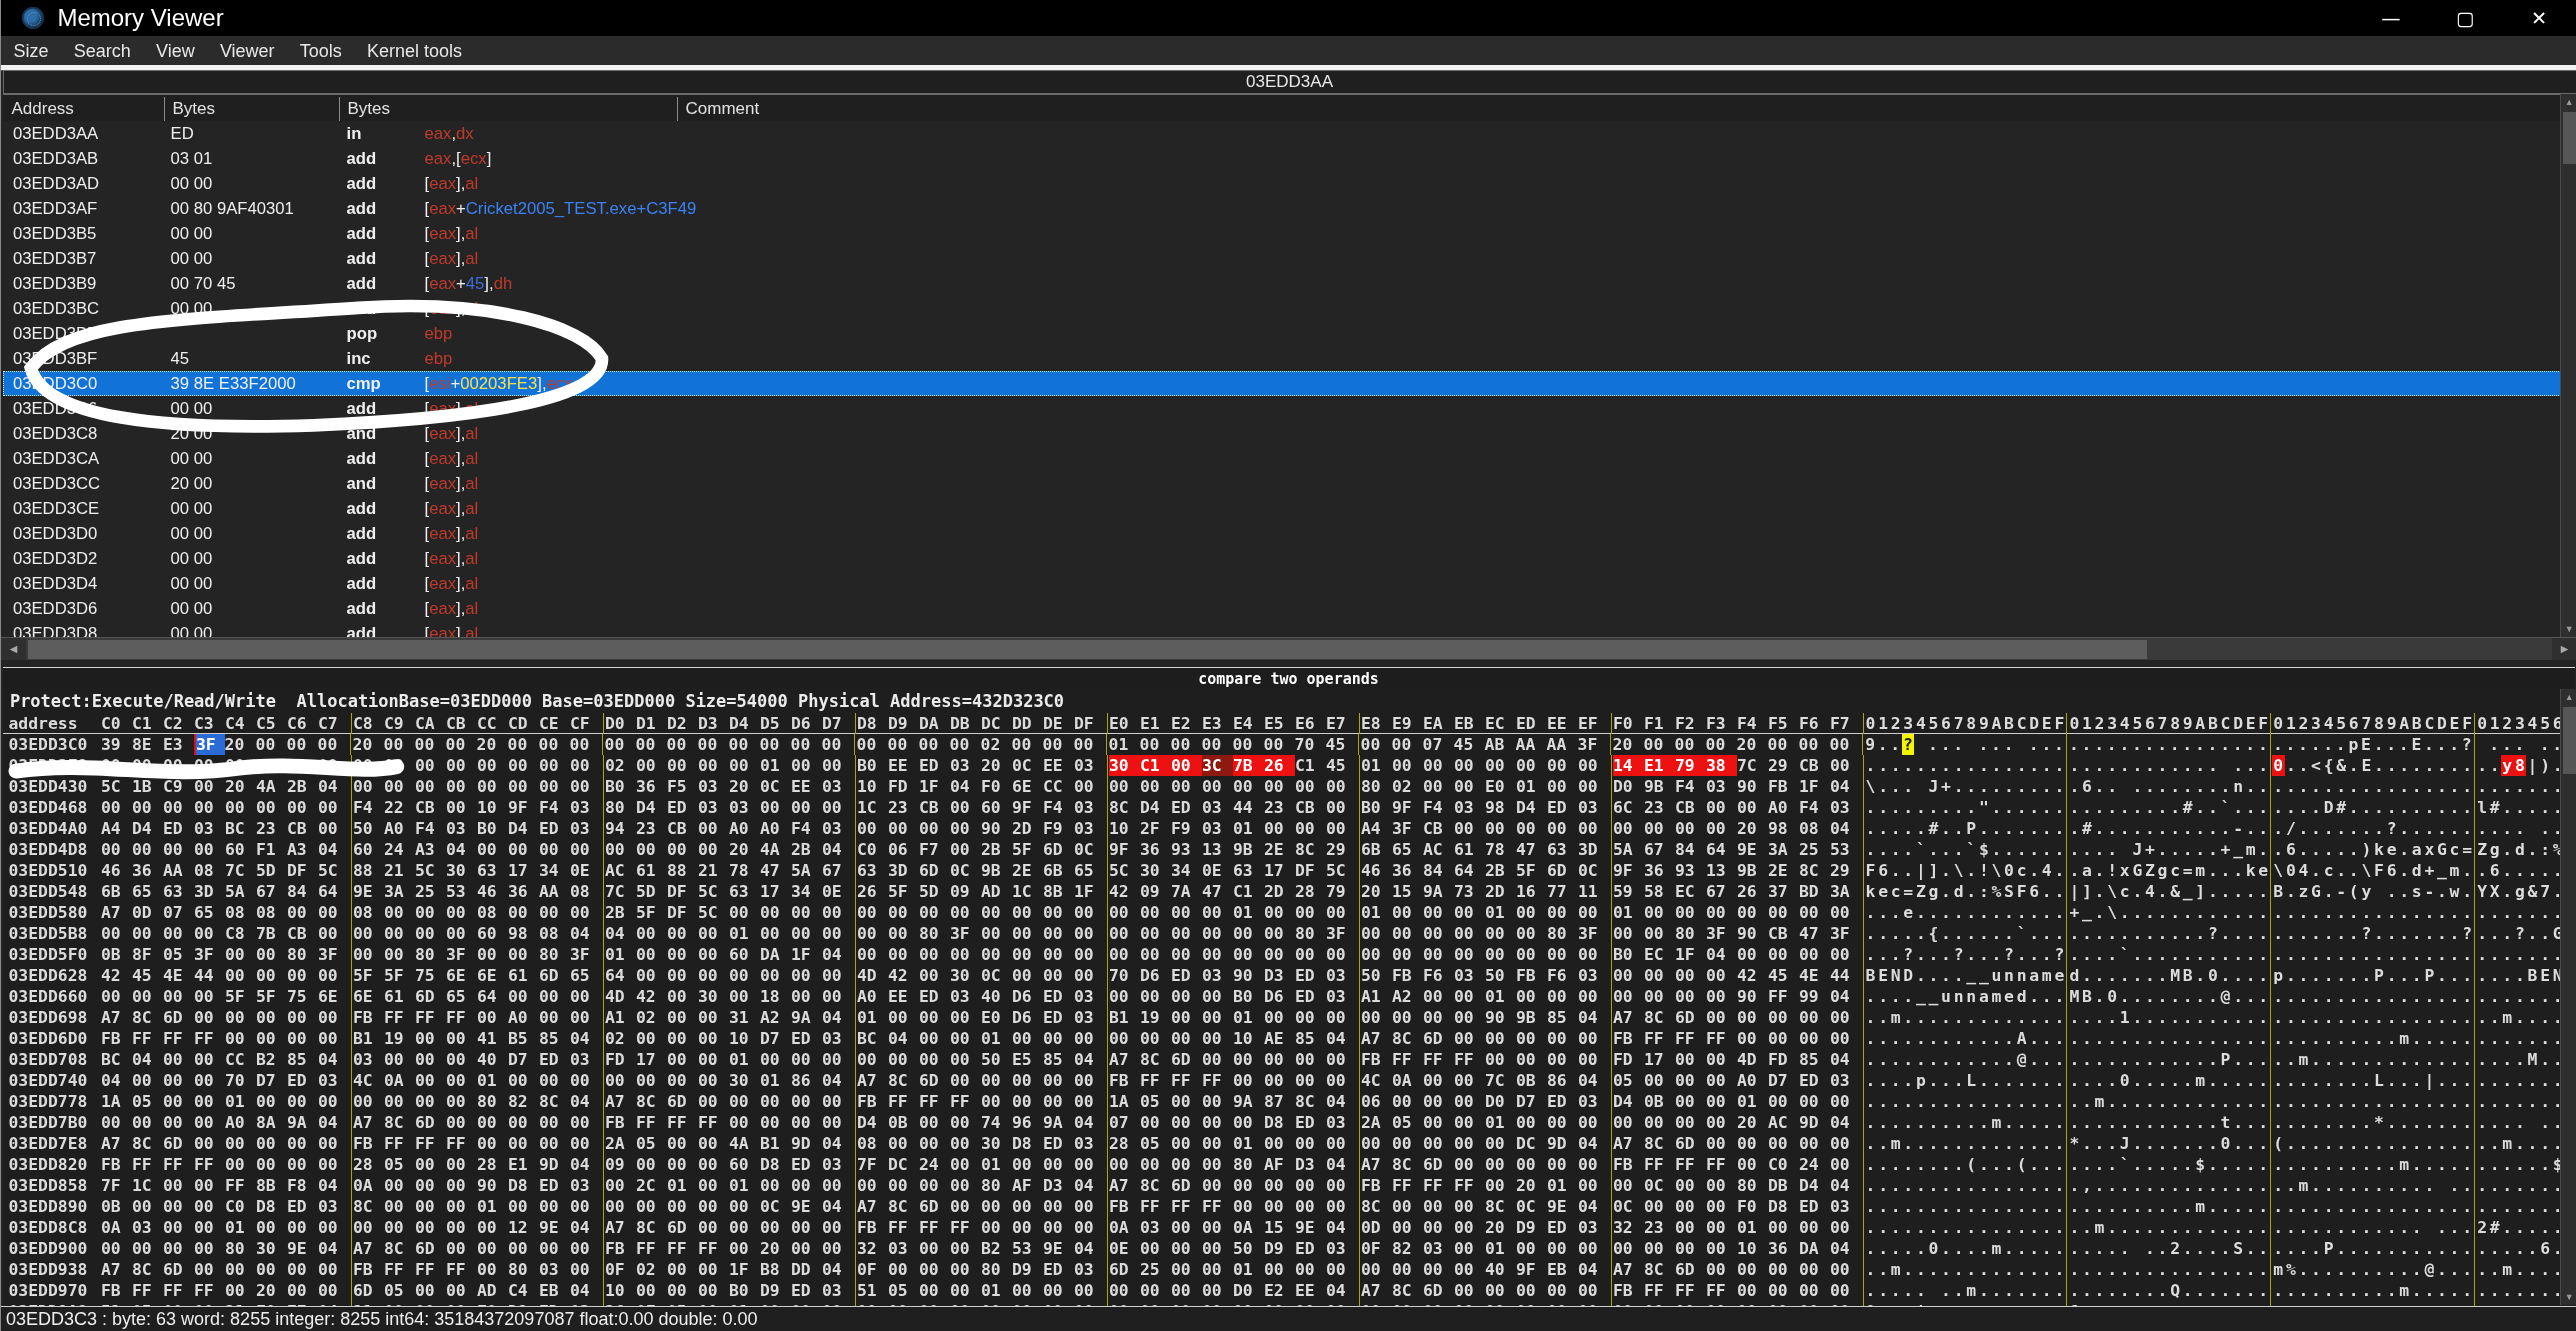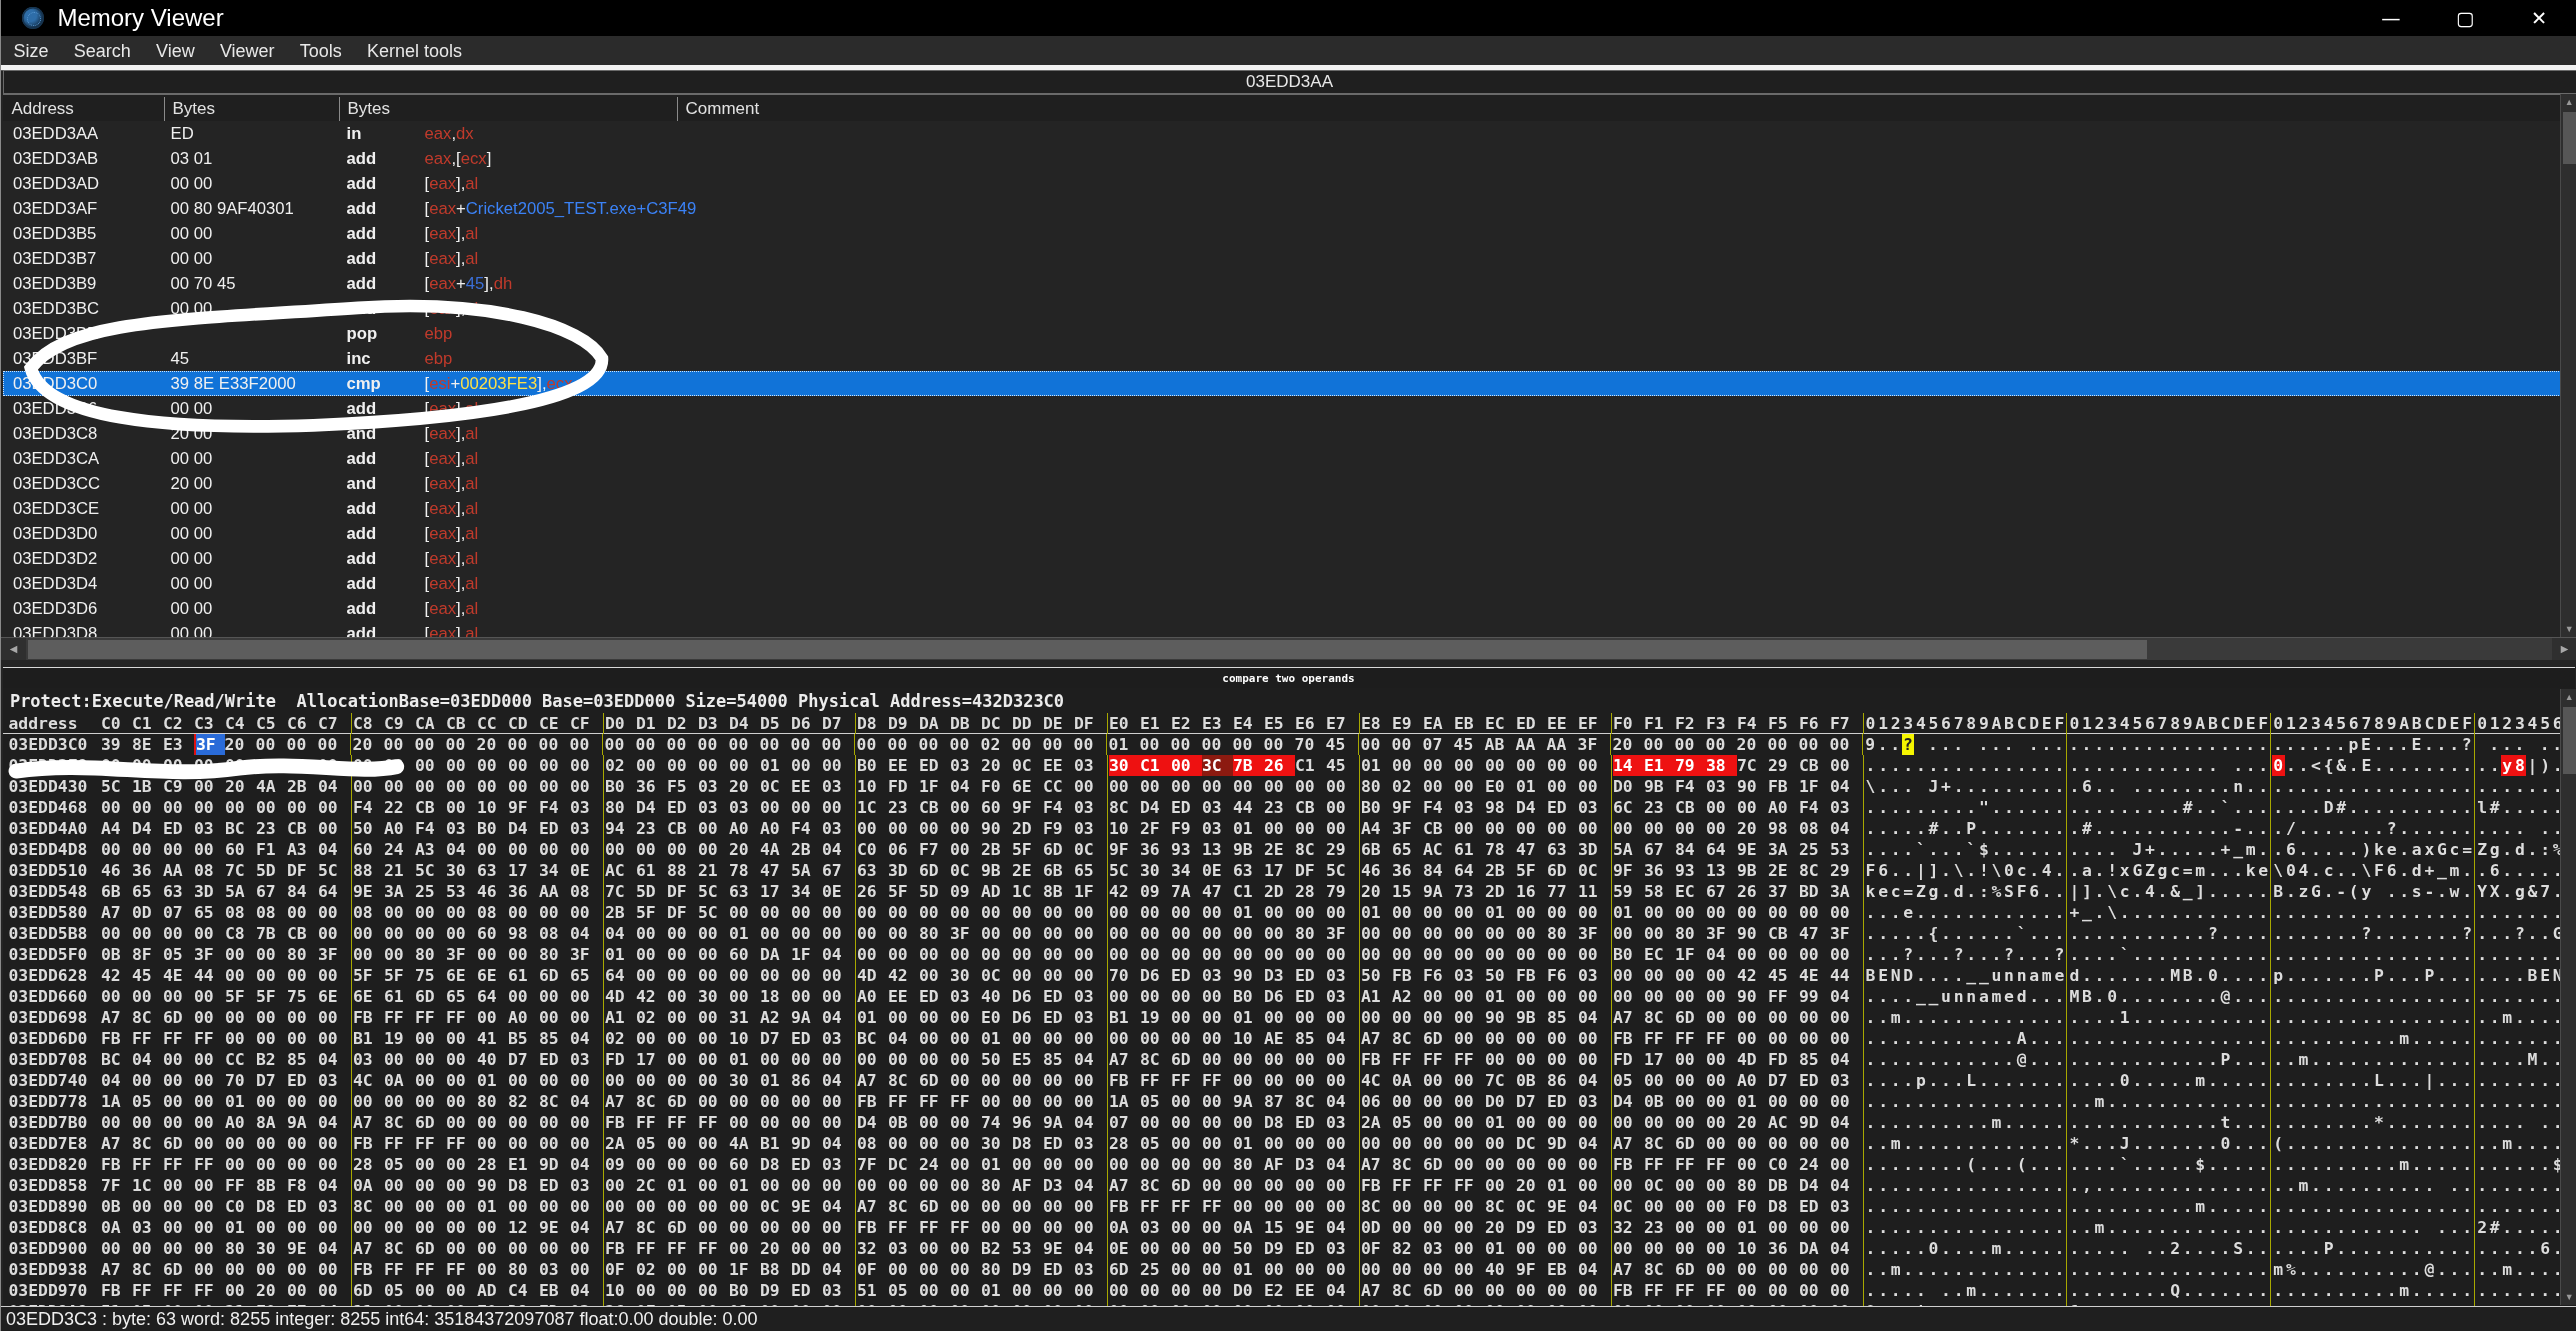--- a/index.html
+++ b/index.html
@@ -42,21 +42,21 @@
   .hs-btn{position:absolute;top:0;width:25px;height:22px;background:#2f2f2f;color:#a8a8a8;font-size:12.6px;
           display:flex;align-items:center;justify-content:center;}
   .hs-thumb{position:absolute;left:27px;top:1.5px;width:2119px;height:19.3px;background:#5d5d5d;}
   .vscroll{position:absolute;width:16.4px;background:#2e2e2e;border-left:0.7px solid #4a4a4a;}
   .vs-thumb{position:absolute;left:1.5px;width:13.4px;background:#565656;}
   .vs-btn{position:absolute;left:0;width:16.4px;height:16.4px;color:#9a9a9a;font-size:9px;display:flex;align-items:center;justify-content:center;}
   .blank-strip{position:absolute;left:1.5px;top:660px;width:2572px;height:7.4px;background:#242424;border-bottom:0.7px solid #666;}
   
   .compare-bar{position:absolute;left:1.5px;top:667px;width:2572px;height:21px;background:#1d1d1d;
           border-top:1.5px solid #d8d8d8;border-bottom:1.5px solid #cfcfcf;color:#fff;
-          font-family:"DejaVu Sans Mono",monospace;font-weight:bold;font-size:11px;
+          font-family:"DejaVu Sans Mono",monospace;font-weight:bold;font-size:15px;
           display:flex;align-items:center;justify-content:center;}
   
   .hexpane{position:absolute;left:1.5px;top:688px;width:2573px;height:618px;background:#1e1e1e;
           font-family:"DejaVu Sans Mono",monospace;color:#dcdcdc;}
   .hex-info{position:absolute;left:7.4px;top:3px;font-size:17px;font-weight:bold;color:#ececec;white-space:pre;text-align:right;}
   .hex-head{position:absolute;left:0;top:25px;width:100%;height:21px;font-weight:600;
           border-bottom:1.5px solid #d0d0d0;box-sizing:border-box;}
   .hex-rows{position:absolute;left:0;top:46px;width:100%;height:573px;overflow:hidden;}
   .hexrow{display:flex;height:21px;line-height:21px;font-size:16.4px;font-weight:600;white-space:pre;}
   .hx-addr{width:91px;flex:none;padding-left:6px;}

